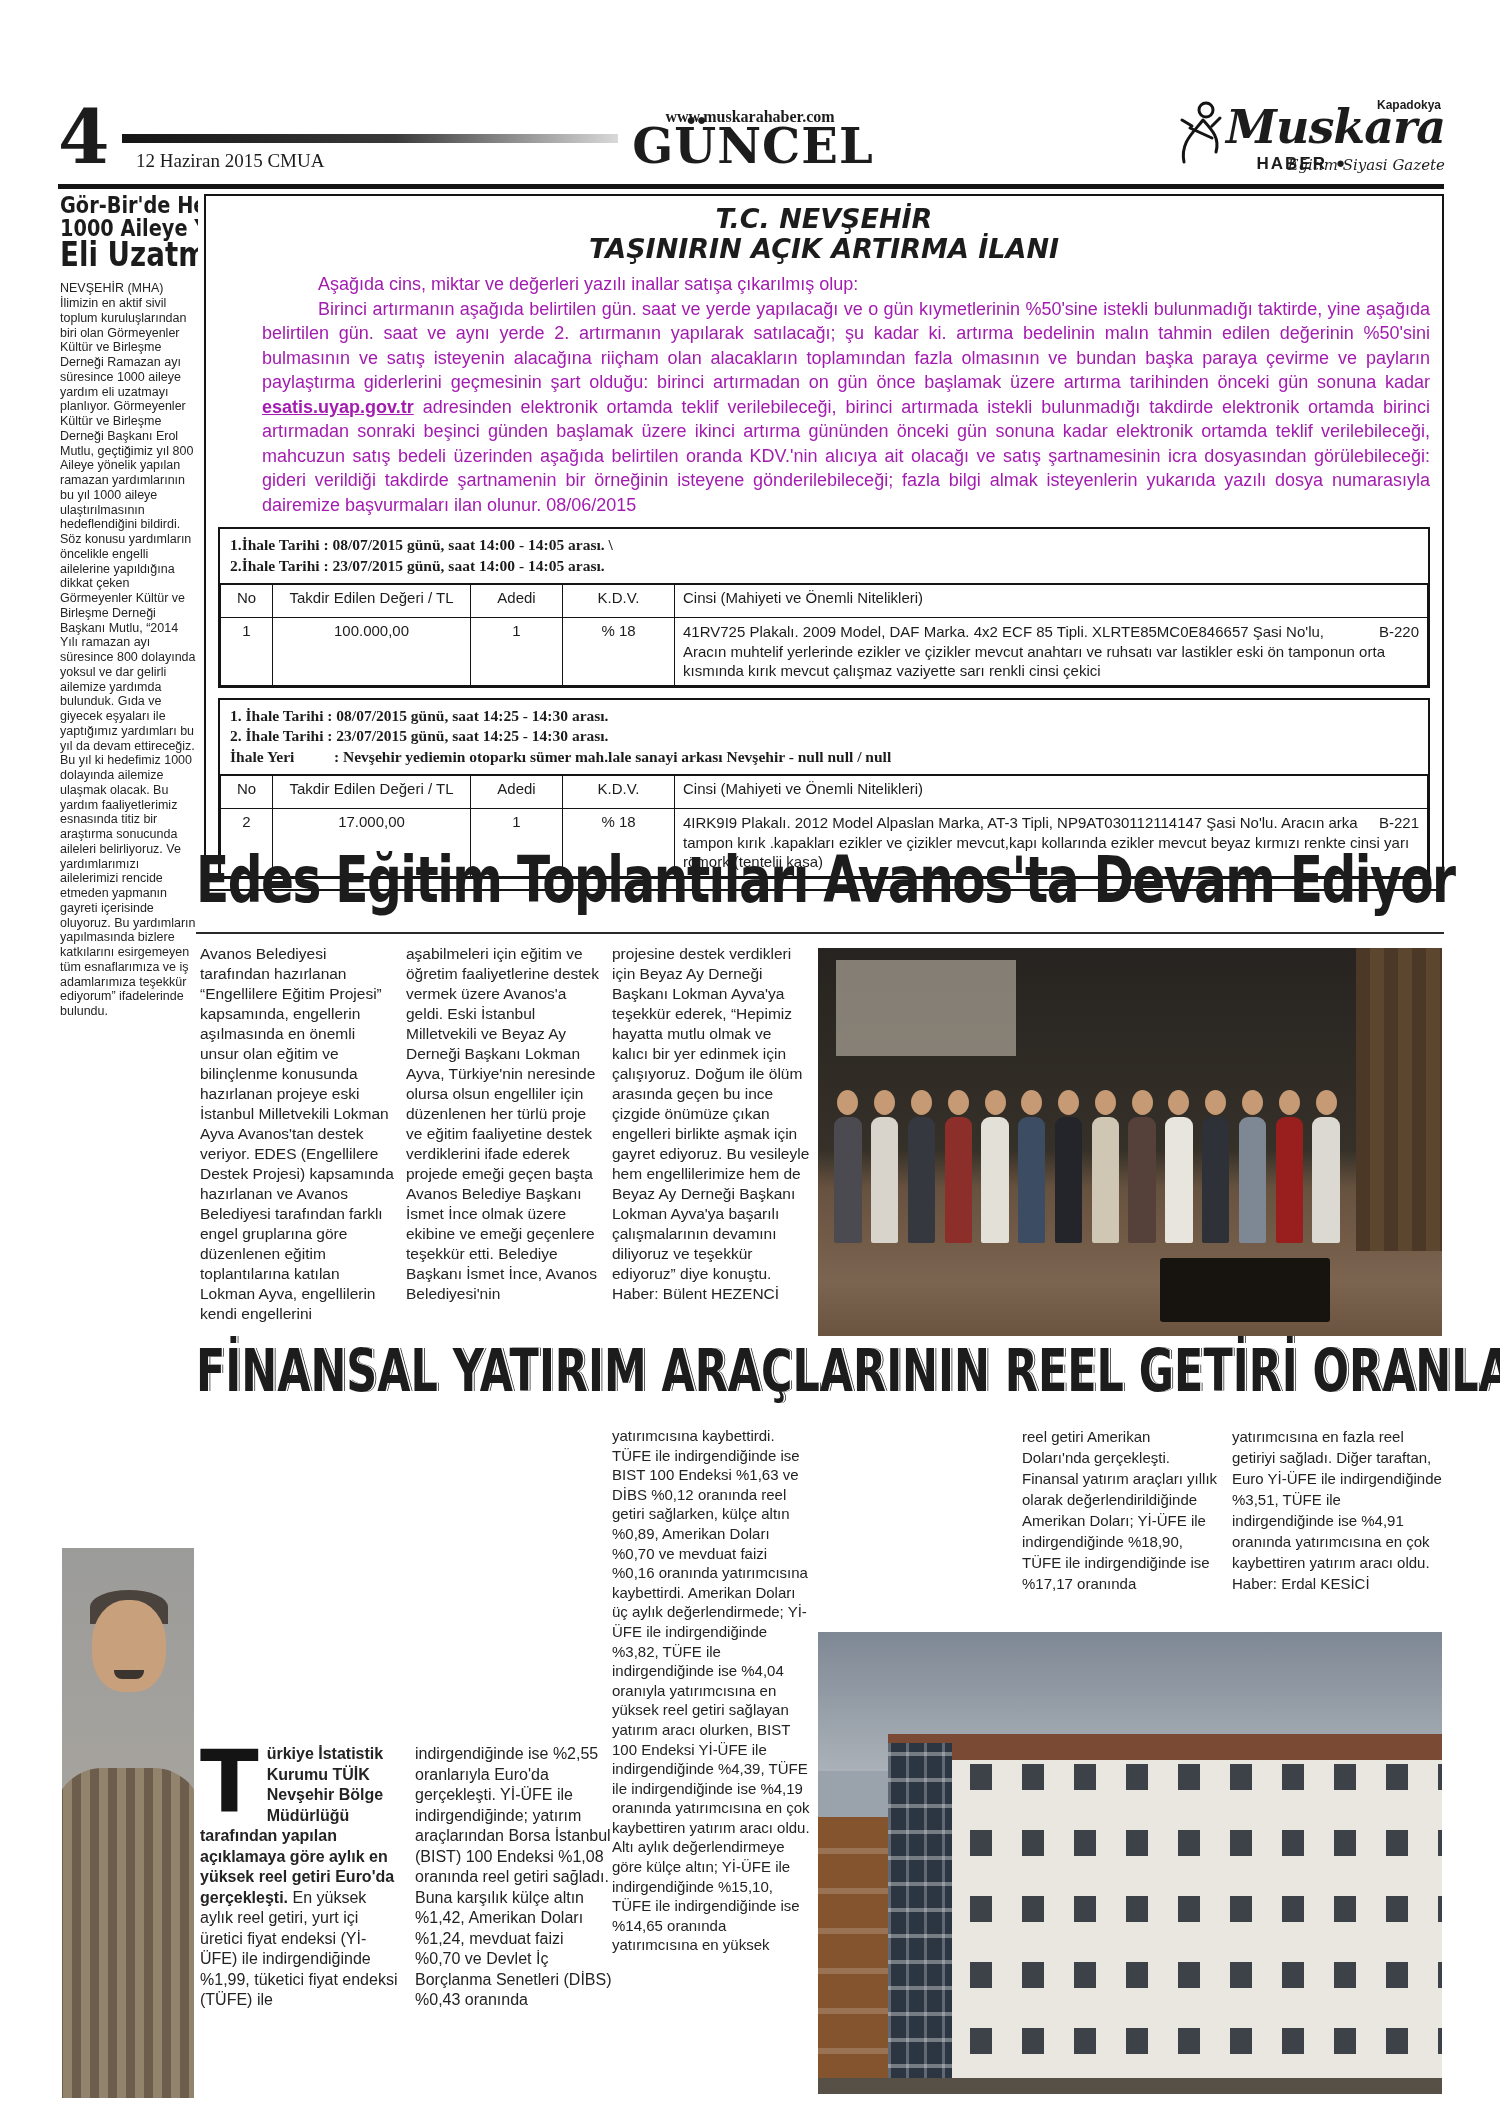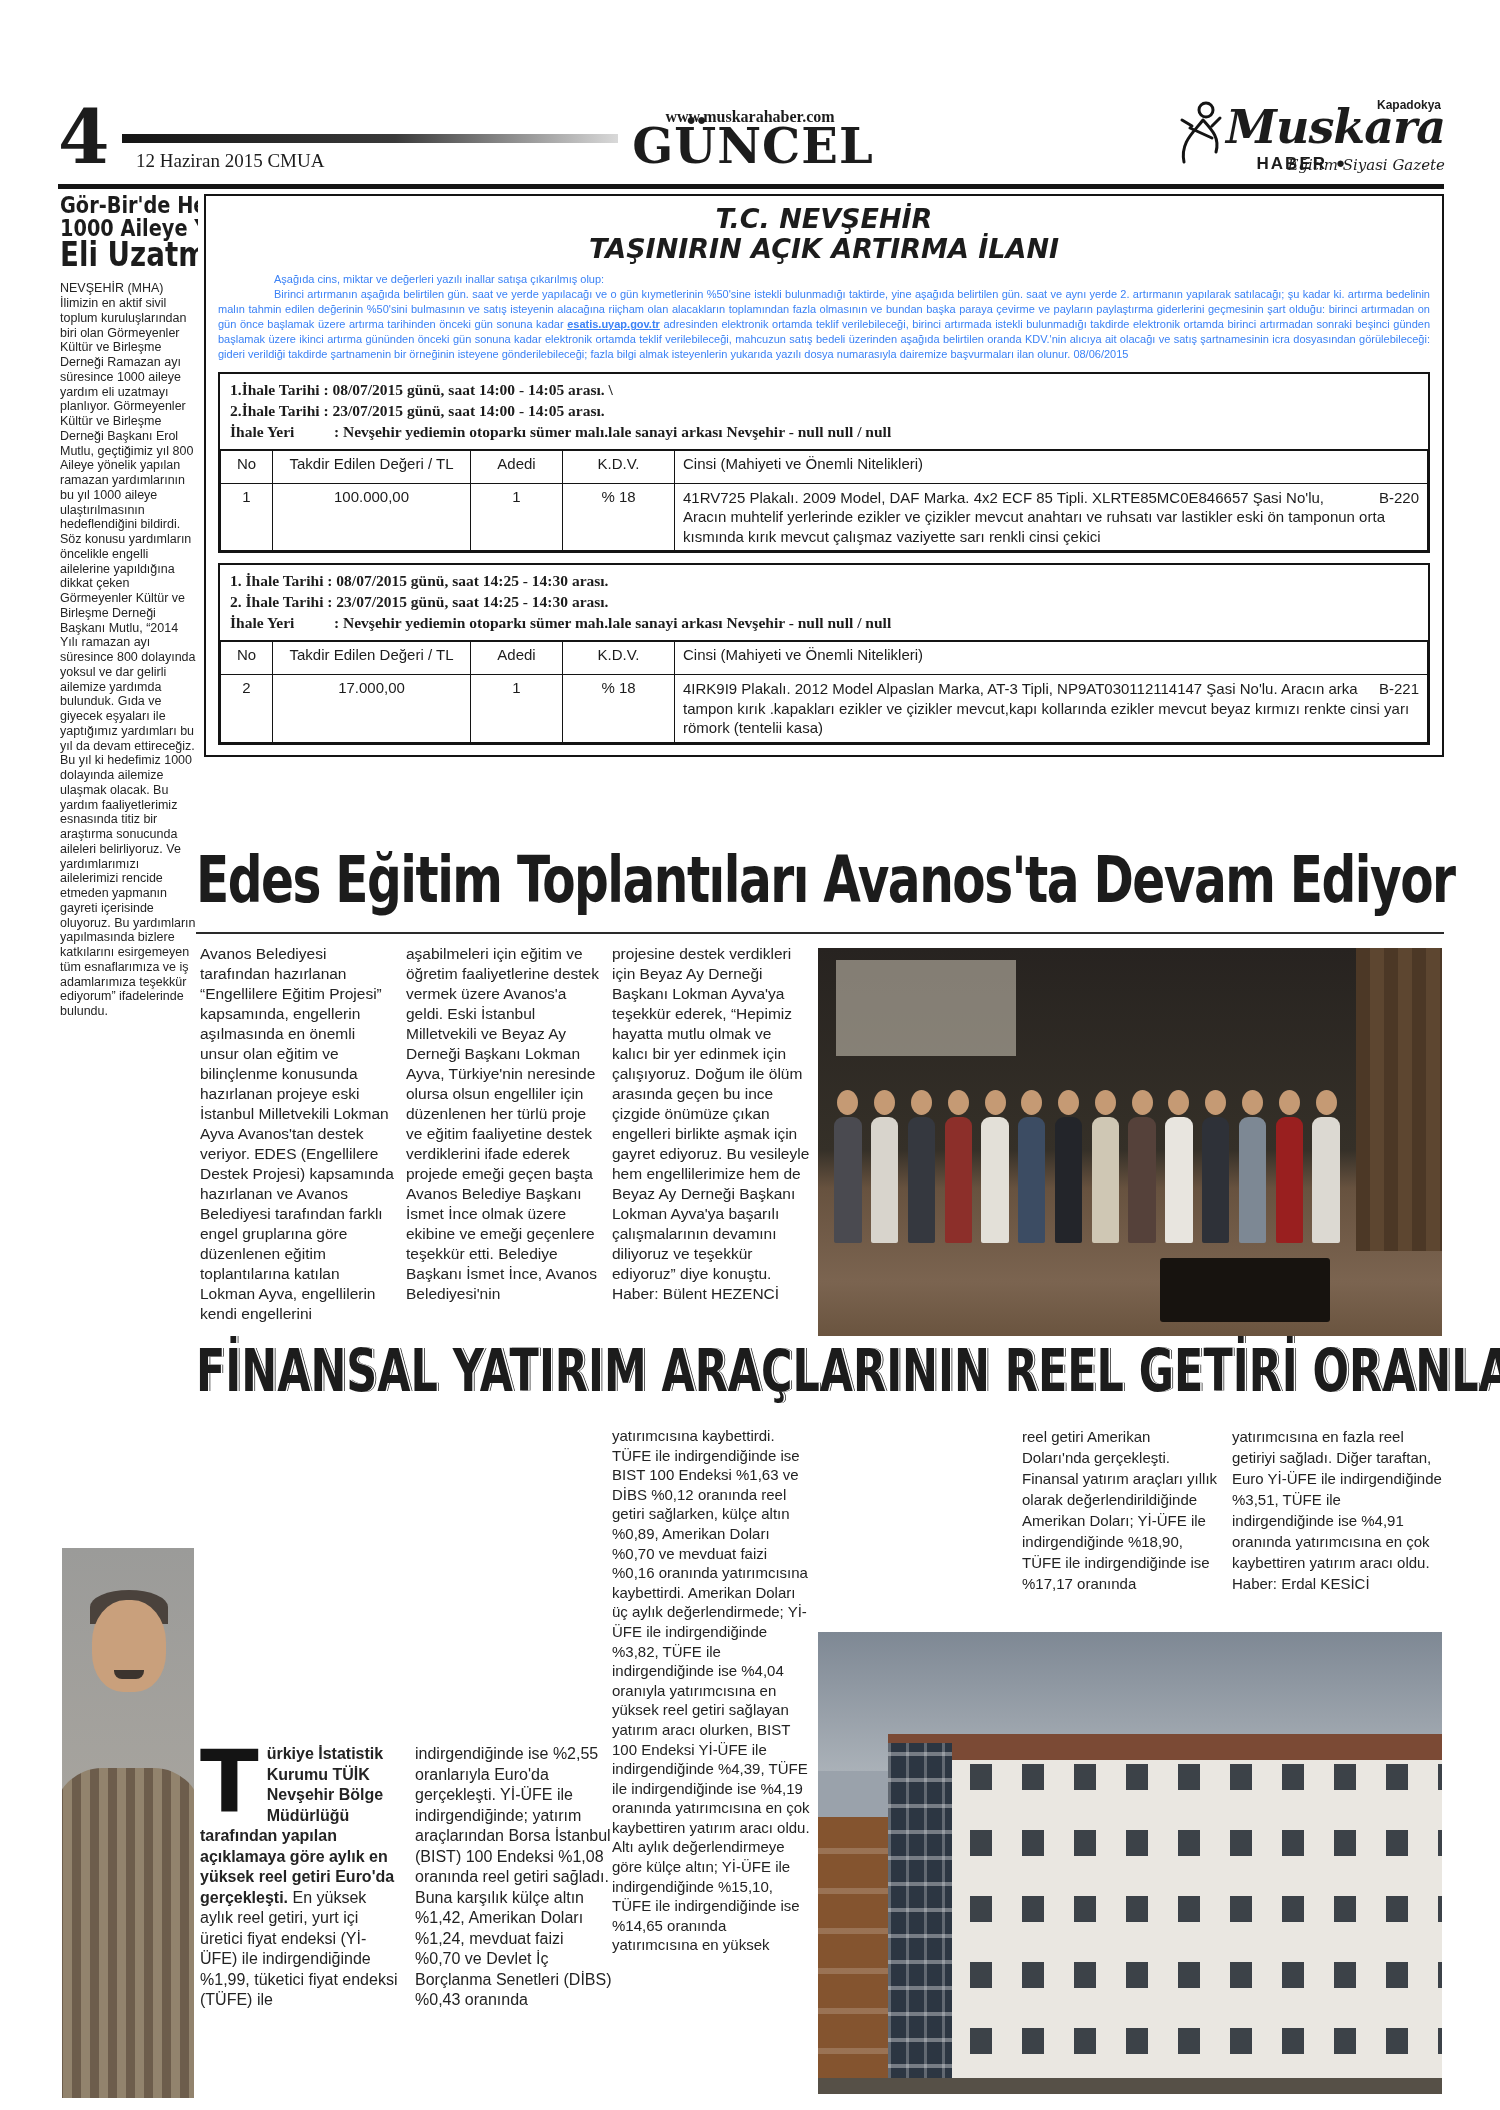--- a/index.html
+++ b/index.html
@@ -39,21 +39,21 @@
   .sb-photo .hair{position:absolute;left:28px;top:42px;width:78px;height:34px;border-radius:50% 50% 0 0;background:#4a423c;}
   .sb-photo .must{position:absolute;left:52px;top:122px;width:30px;height:9px;border-radius:0 0 8px 8px;background:#3c342e;}
   .sb-photo .body{position:absolute;left:-8px;bottom:0;width:148px;height:330px;border-radius:48px 48px 0 0;
                   background:repeating-linear-gradient(90deg,#6d5d4c 0 9px,#92836d 9px 18px);}
 
   
   .notice{position:absolute;left:204px;top:194px;width:1240px;border:2px solid #141414;
           box-sizing:border-box;padding:8px 12px 10px 12px;background:#fff;}
   .nt-title{font-family:"DejaVu Sans",sans-serif;font-weight:bold;text-align:center;line-height:1.12;}
   .nt-title .t{font-size:27px;display:block;font-style:italic;}
-  .nt-para{margin-top:8px;font-size:11px;line-height:1.36;text-align:justify;color:#3b82f6;}
+  .nt-para{margin-top:8px;font-size:18px;line-height:1.36;text-align:justify;color:#a21caf;margin-left:44px;}
   .nt-para .ind{display:block;text-indent:56px;}
   .nt-link{font-weight:bold;text-decoration:underline;}
   .lot{border:2px solid #141414;margin-top:10px;padding:6px 10px 0 10px;}
   .lot-info{font-weight:bold;font-size:15.5px;line-height:1.35;font-family:Liberation Serif, serif;}
   .lot-info .lbl{display:inline-block;min-width:104px;}
   table.lot-table{width:calc(100% + 20px);margin:6px -10px 0 -10px;border-collapse:collapse;border-top:2px solid #141414;}
   table.lot-table th,table.lot-table td{border:1.6px solid #141414;font-size:15px;padding:4px 8px;vertical-align:top;}
   table.lot-table th{font-weight:normal;text-align:left;height:24px;}
   table.lot-table th.c,table.lot-table td.c{text-align:center;}
   td.cinsi{line-height:1.3;}
@@ -164,23 +164,20 @@
       <span class="t">TAŞINIRIN AÇIK ARTIRMA İLANI</span>
     </div>
     <div class="nt-para">
       <span class="ind">Aşağıda cins, miktar ve değerleri yazılı inallar satışa çıkarılmış olup:</span>
       <span class="ind"><span>Birinci artırmanın aşağıda belirtilen gün. saat ve yerde yapılacağı ve o gün kıymetlerinin %50'sine istekli bulunmadığı taktirde, yine aşağıda belirtilen gün. saat ve aynı yerde 2. artırmanın yapılarak satılacağı; şu kadar ki. artırma bedelinin malın tahmin edilen değerinin %50'sini bulmasının ve satış isteyenin alacağına riiçham olan alacakların toplamından fazla olmasının ve bundan başka paraya çevirme ve payların paylaştırma giderlerini geçmesinin şart olduğu: birinci artırmadan on gün önce başlamak üzere artırma tarihinden önceki gün sonuna kadar </span><span class="nt-link">esatis.uyap.gov.tr</span><span> adresinden elektronik ortamda teklif verilebileceği, birinci artırmada istekli bulunmadığı takdirde elektronik ortamda birinci artırmadan sonraki beşinci günden başlamak üzere ikinci artırma gününden önceki gün sonuna kadar elektronik ortamda teklif verilebileceği, mahcuzun satış bedeli üzerinden aşağıda belirtilen oranda KDV.'nin alıcıya ait olacağı ve satış şartnamesinin icra dosyasından görülebileceği: gideri verildiği takdirde şartnamenin bir örneğinin isteyene gönderilebileceği; fazla bilgi almak isteyenlerin yukarıda yazılı dosya numarasıyla dairemize başvurmaları ilan olunur. 08/06/2015</span></span>
     </div>
 
     <div class="lot">
       <div class="lot-info">1.İhale Tarihi : 08/07/2015 günü, saat 14:00 - 14:05 arası. \</div>
       <div class="lot-info">2.İhale Tarihi : 23/07/2015 günü, saat 14:00 - 14:05 arası.</div>
-      <div class="lot-info">
-        <span class="lbl">İhale Yeri</span><span>: Nevşehir yediemin otoparkı sümer malı.lale sanayi arkası Nevşehir - null null / null</span>
-      </div>
       <table class="lot-table">
         <colgroup>
             <col class="w-no">
             <col class="w-deg">
             <col class="w-ad">
             <col class="w-kdv">
             <col>
           </colgroup>
         <tbody>
             <tr>

